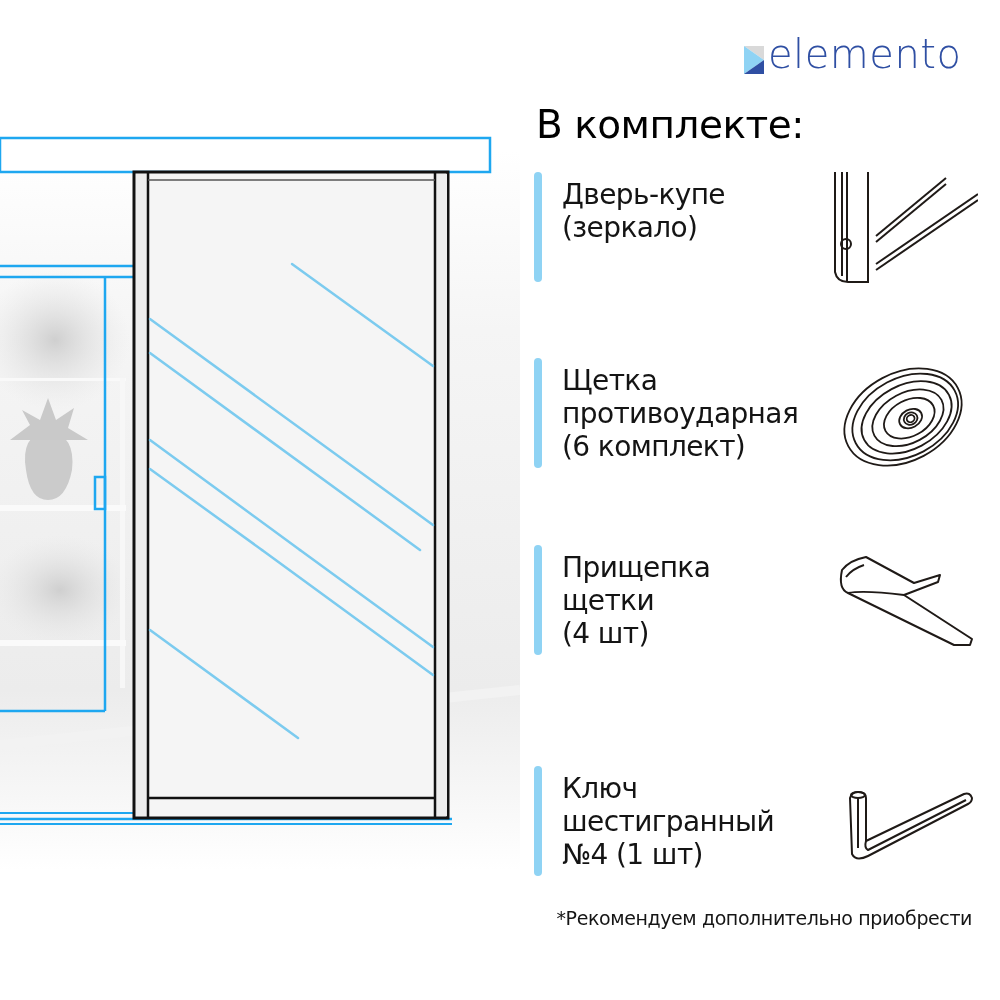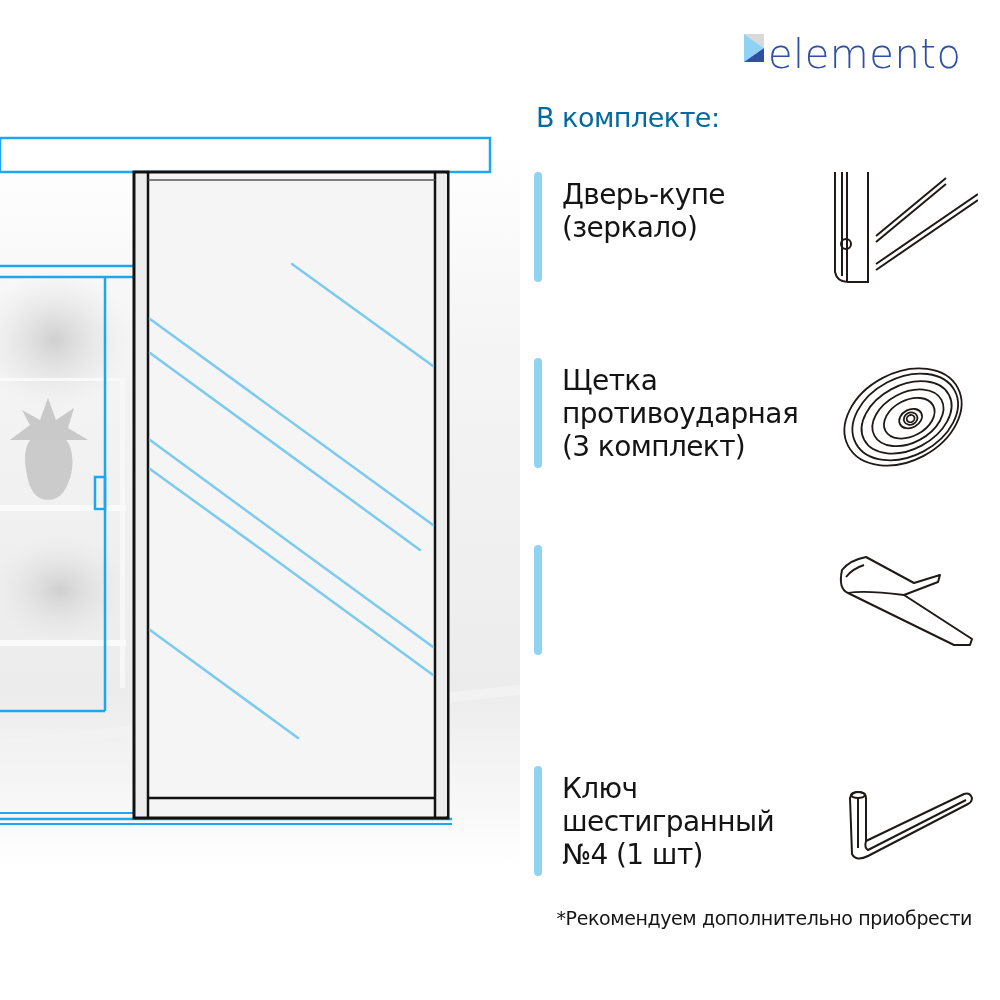--- a/index.html
+++ b/index.html
@@ -1,22 +1,22 @@
 <!DOCTYPE html>
 <html><head>
 <meta charset="utf-8">
 <style>
   html, body { margin:0; padding:0; }
   body { width:1000px; height:1000px; position:relative; overflow:hidden; background:#ffffff; font-family:"Liberation Sans", sans-serif; color:#111; }
   .scene { position:absolute; left:0; top:0; width:520px; height:1000px; }
   .scene svg { position:absolute; left:0; top:0; }
-  .logo { position:absolute; left:744px; top:34px; height:40px; display:flex; align-items:flex-start; }
+  .logo { position:absolute; left:744px; top:34px; height:40px; display:flex; align-items:flex-end; }
   .logo-mark { width:20px; height:28px; margin-right:4px; }
   .logo-text { font-size:40px; color:#2f4fa3; letter-spacing:0.5px; line-height:40px; font-family:"DejaVu Sans", sans-serif; font-weight:300; }
-  .heading { position:absolute; left:536px; top:102px; font-size:27px; color:#0369a1; font-family:"DejaVu Sans", sans-serif; letter-spacing:-0.5px; }
+  .heading { position:absolute; left:536px; top:102px; font-size:39px; color:#000000; font-family:"DejaVu Sans", sans-serif; letter-spacing:-0.5px; }
   .item { position:absolute; left:534px; width:460px; height:110px; }
   .item .bar { position:absolute; left:0; top:0; width:8px; border-radius:4px; background:#8fd3f4; }
   .item .label { position:absolute; left:28px; top:6px; font-size:28px; line-height:33px; color:#141414; font-family:"DejaVu Sans", sans-serif; letter-spacing:-0.6px; white-space:pre-line; }
   .item .icon { position:absolute; }
   .footnote { position:absolute; right:28px; top:905px; text-align:center; font-size:19px; line-height:27px; color:#151515; font-family:"DejaVu Sans", sans-serif; letter-spacing:-0.4px; }
 </style>
 </head>
 <body>
 
 <div class="scene">
@@ -106,37 +106,40 @@
       <line x1="48" y1="92" x2="150" y2="22"></line>
       <line x1="48" y1="98" x2="150" y2="28"></line>
     </g>
   </svg>
 </div>
 
 <div class="item" style="top:358px;">
   <div class="bar" style="height:110px;"></div>
   <div class="label">Щетка
 противоударная
-(3 комплект)</div>
+(6 комплект)</div>
   <svg class="icon" style="left:304px; top:4px;" width="130" height="110" viewBox="0 0 130 110">
     <g fill="none" stroke="#1f1a17" stroke-width="1.8" transform="rotate(-28 65 55)">
       <ellipse cx="65" cy="55" rx="62" ry="44"></ellipse>
       <ellipse cx="67" cy="56" rx="56" ry="39"></ellipse>
       <ellipse cx="68" cy="57" rx="48" ry="32"></ellipse>
       <ellipse cx="69" cy="58" rx="38" ry="25"></ellipse>
       <ellipse cx="70" cy="59" rx="27" ry="18"></ellipse>
       <ellipse cx="71" cy="60" rx="12" ry="9"></ellipse>
       <ellipse cx="71" cy="60" rx="7" ry="6"></ellipse>
       <ellipse cx="71" cy="60" rx="4" ry="3.5"></ellipse>
     </g>
   </svg>
 </div>
 
 <div class="item" style="top:545px;">
   <div class="bar" style="height:110px;"></div>
+  <div class="label">Прищепка
+щетки
+(4 шт)</div>
   <svg class="icon" style="left:300px; top:0px;" width="140" height="115" viewBox="0 0 140 115">
     <g fill="none" stroke="#1f1a17" stroke-width="2" stroke-linejoin="round">
       <path d="M8 25 Q16 15 32 12 L80 38 L106 30 L104 37 L70 50 Q30 45 14 48 Q4 44 8 25Z"></path>
       <path d="M14 48 L120 100 L136 100 L138 94 L70 50"></path>
       <path d="M12 32 Q18 24 30 20"></path>
     </g>
   </svg>
 </div>
 
 <div class="item" style="top:766px;">

